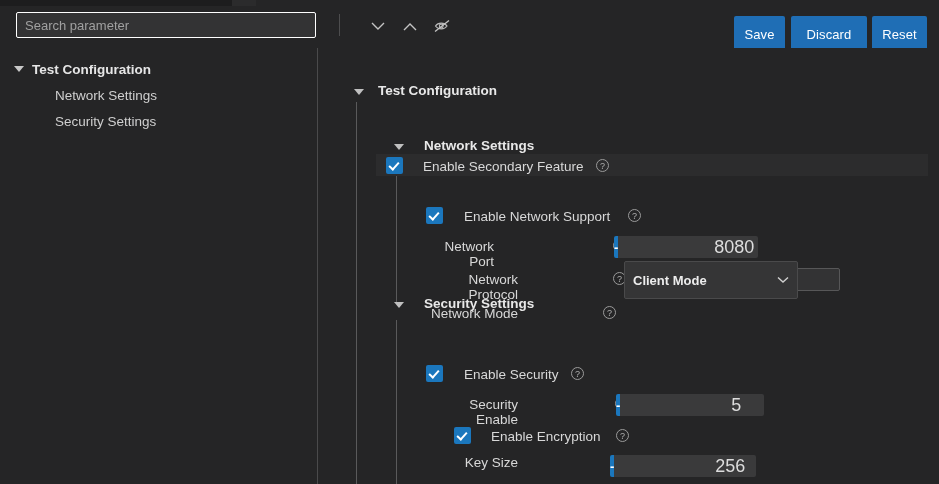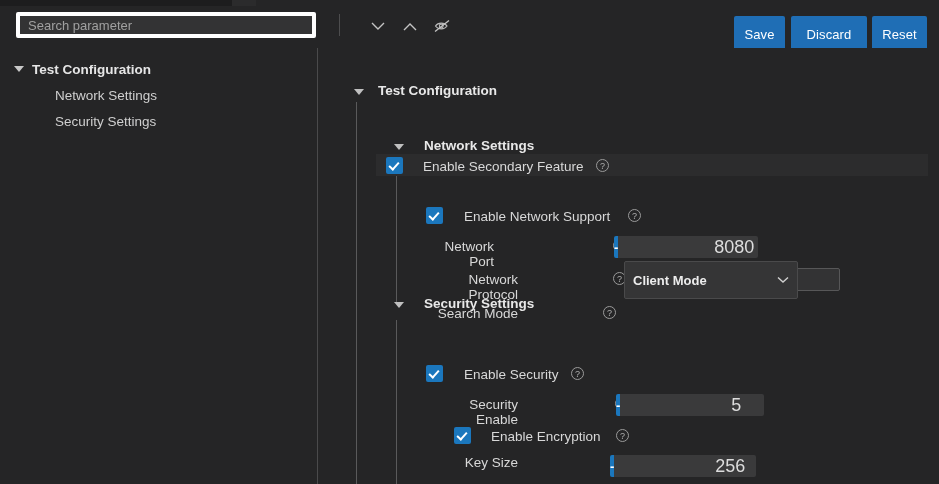--- a/index.html
+++ b/index.html
@@ -41,21 +41,21 @@
     position: absolute;
     left: 0; top: 6px;
     width: 939px; height: 42px;
   }
   .search-input {
     position: absolute;
     left: 16px; top: 6px;
     width: 300px; height: 26px;
     box-sizing: border-box;
     background: #333334;
-    border: 4px solid #ffffff;
+    border: 1px solid #ffffff;
     border-radius: 2px;
     color: #cccccc;
     font-size: 13px;
     font-family: "Liberation Sans", sans-serif;
     padding: 0 8px;
     outline: none;
   }
   .search-input::placeholder { color: #a0a0a0; opacity: 1; }
 
   .tb-sep {
@@ -364,21 +364,21 @@
     <div class="spin" style="left:296px; top:188px; width:144px;">
       <button class="spin-btn">-</button>
       <input class="spin-val" value="8080" style="">
 
     </div>
 
     <span class="lbl lbl-r" style="left:100px; top:224px; width:100px;">Network Protocol</span>
     <span class="help" style="left:295px; top:224px;">?</span>
     <input class="textinput" style="left: 322px; top: 220px; width: 200px;" value="TCP">
 
-    <span class="lbl lbl-r" style="left:110px; top:258px; width:90px;">Search Mode</span>
+    <span class="lbl lbl-r" style="left:110px; top:258px; width:90px;">Network Mode</span>
     <span class="help" style="left:285px; top:258px;">?</span>
     <div class="dropdown" style="left:306px; top:212px; width:174px; top:213px;" id="dd-mode">
       <span class="dropdown-text">Client Mode</span>
       <span class="dropdown-chev">
         <svg width="12" height="8" viewBox="0 0 12 8">
           <path d="M1 1.5 L6 6 L11 1.5" stroke="#d0d0d0" stroke-width="1.4" fill="none"></path>
         </svg>
       </span>
     </div>
 

